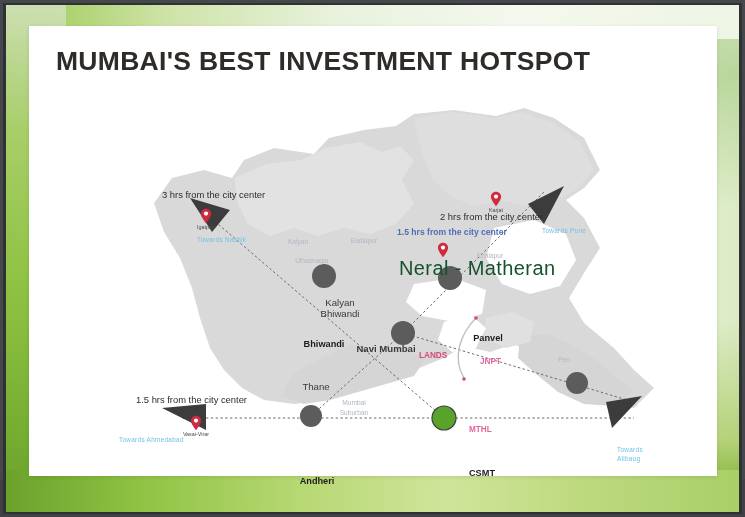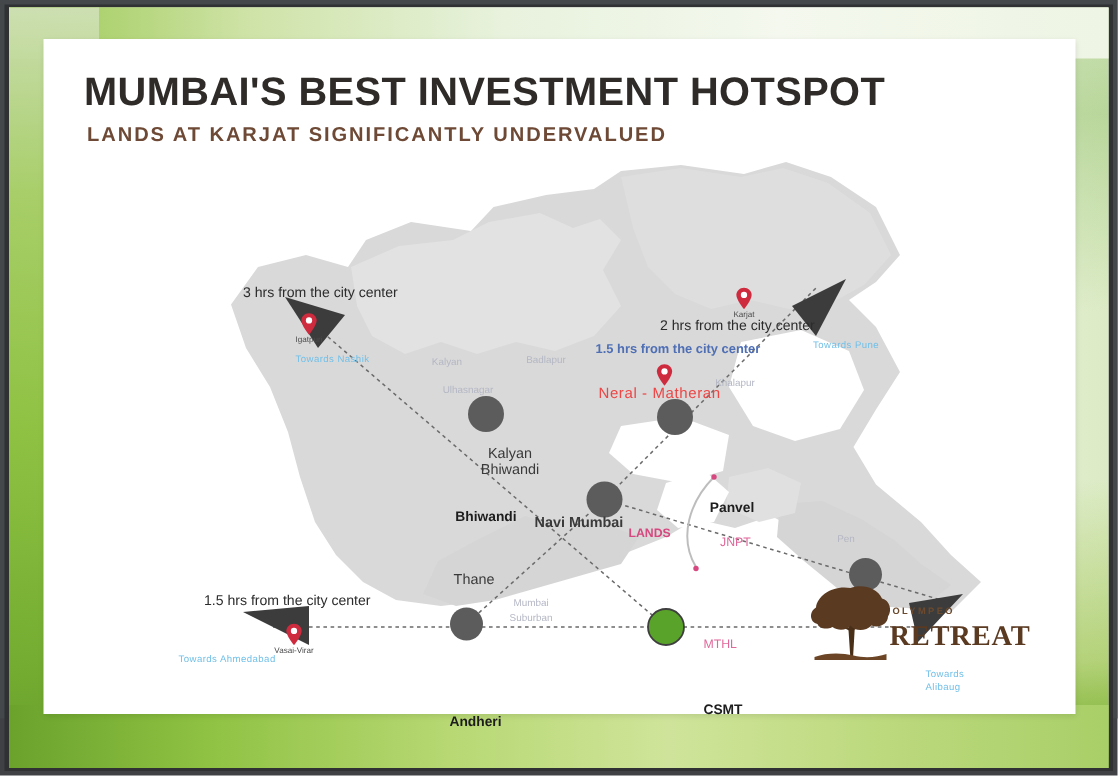--- a/index.html
+++ b/index.html
@@ -64,24 +64,24 @@
     position:absolute;white-space:nowrap;
     pointer-events:none;
     margin-top:45px;
   }
   .city-lbl{font-size:9.6px;color:#3a3a3a;text-align:center;}
   .city-lbl.bold{font-weight:700;color:#1d1d1d;font-size:9.2px;}
   .faint-lbl{font-size:6.6px;color:#b4b7c4;}
   .time-lbl{font-size:9.4px;color:#2c2c2c;}
   .time-lbl.blue{color:#4f6fb5;font-weight:700;font-size:8.6px;}
   .pin-lbl{font-size:5.4px;color:#4c4c4c;text-align:center;}
-  .blue-town{font-size:10px;color:#ef4444;letter-spacing:.4px;}
+  .blue-town{font-size:20px;color:#14532d;letter-spacing:.4px;}
   .towards{font-size:6.4px;color:#72c0e8;letter-spacing:.3px;}
   .pink-lbl{font-size:8.2px;color:#d6487f;font-weight:700;}
-  .pink-lbl.light{color:#e0689a;font-weight:400;}
+  .pink-lbl.light{color:#e0689a;font-weight:700;}
   
   #logo{position:absolute;left:508px;top:360px;width:140px;height:62px;}
   #logo-word{
     position:absolute;left:56px;top:28px;
     font-family:"Liberation Serif", serif;
     font-size:19px;font-weight:700;color:#5b3a22;letter-spacing:.5px;
   }
   #logo-sub{
     position:absolute;left:58px;top:18px;
     font-size:6.2px;font-weight:700;color:#6c4a2e;letter-spacing:1.6px;
@@ -93,21 +93,20 @@
 <div id="slide-frame">
   <div id="bevel"></div>
   <div id="green-mat"></div>
   <div id="mat-top"></div>
   <div id="mat-left"></div>
   <div id="mat-bottom"></div>
 
   <div id="card">
 
     <div id="title">MUMBAI'S BEST INVESTMENT HOTSPOT</div>
-    <div id="subtitle">LANDS AT KARJAT SIGNIFICANTLY UNDERVALUED</div>
 
     <div id="map">
       <svg width="560" height="330" viewBox="0 0 560 330">
 
         <g>
           <path d="M40,95 L58,70 L90,62 L118,70 L130,52 L160,40 L200,46 L215,30 L250,22 L282,18 L300,6 L340,2 L382,8 L410,0 L440,10 L470,30 L486,62 L470,80 L452,92 L470,110 L486,140 L470,165 L455,190 L470,215 L500,240 L520,262 L540,280 L520,300 L486,296 L460,282 L440,260 L420,246 L400,236 L376,244 L350,238 L330,250 L300,262 L272,268 L248,280 L214,292 L180,296 L150,292 L128,280 L110,262 L96,240 L86,210 L78,180 L66,150 L50,124 Z" fill="#d9d9d9"></path>
           <path d="M120,70 L152,56 L188,52 L212,40 L246,34 L268,44 L286,38 L300,52 L288,72 L300,96 L282,116 L256,126 L230,120 L204,128 L180,120 L156,128 L134,116 L124,96 Z" fill="#e2e2e2"></path>
           <path d="M300,10 L340,4 L380,10 L408,4 L438,14 L466,34 L480,62 L462,82 L440,94 L412,98 L386,92 L360,98 L336,88 L318,70 L308,44 Z" fill="#dedede"></path>
           <path d="M236,236 L262,244 L286,240 L312,250 L300,268 L272,276 L244,284 L216,292 L190,296 L168,288 L178,266 L204,252 Z" fill="#d5d5d5"></path>
           <path d="M406,228 L434,226 L460,238 L482,252 L500,268 L520,282 L500,298 L470,296 L444,284 L422,266 L404,250 Z" fill="#d5d5d5"></path>
@@ -198,25 +197,15 @@
           <div class="lbl" style="left: 76px; top: 262px;">
             <svg width="12" height="16" viewBox="0 0 12 16">
               <path d="M6,0.8 C3.1,0.8 0.9,3 0.9,5.7 C0.9,9 6,15.2 6,15.2 C6,15.2 11.1,9 11.1,5.7 C11.1,3 8.9,0.8 6,0.8 Z" fill="#cf2b3f"></path>
               <circle cx="6" cy="5.6" r="2.1" fill="#ffffff"></circle>
             </svg>
           </div>
           <div class="lbl pin-lbl" style="left: 82px; top: 278px; transform: translateX(-50%);">Vasai-Virar</div>
         </div>
     </div>
 
-    <div id="logo">
-      <svg width="60" height="56" viewBox="0 0 60 56">
-        <path d="M30,54 L28.4,30 L26,18 L31.6,18 L33,30 L31.6,54 Z" fill="#4a2f18"></path>
-        <path d="M30,30 L18,22 M30,30 L42,21 M30,34 L22,30 M30,34 L40,30" stroke="#4a2f18" stroke-width="1.4" fill="none"></path>
-        <path d="M30,6 C18,4 8,11 7,19 C2,22 3,29 8,30 C9,33 14,34 18,32 C22,35 28,34 30,31 C33,35 40,35 44,31 C49,33 55,30 55,25 C58,21 56,14 51,13 C48,6 38,3 30,6 Z" fill="#5b3a22"></path>
-        <path d="M6,52 C14,49 24,49 32,51 C40,53 48,52 54,50 L54,54 L6,54 Z" fill="#6b4526"></path>
-      </svg>
-      <div id="logo-sub">OLYMPEO</div>
-      <div id="logo-word">RETREAT</div>
-    </div>
 
   </div>
 </div>
 
 </body></html>

